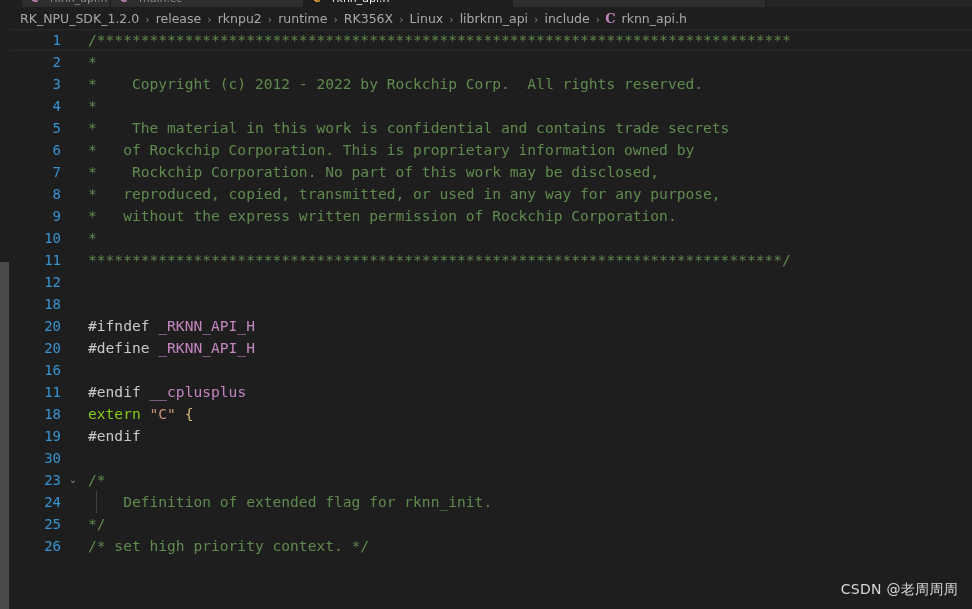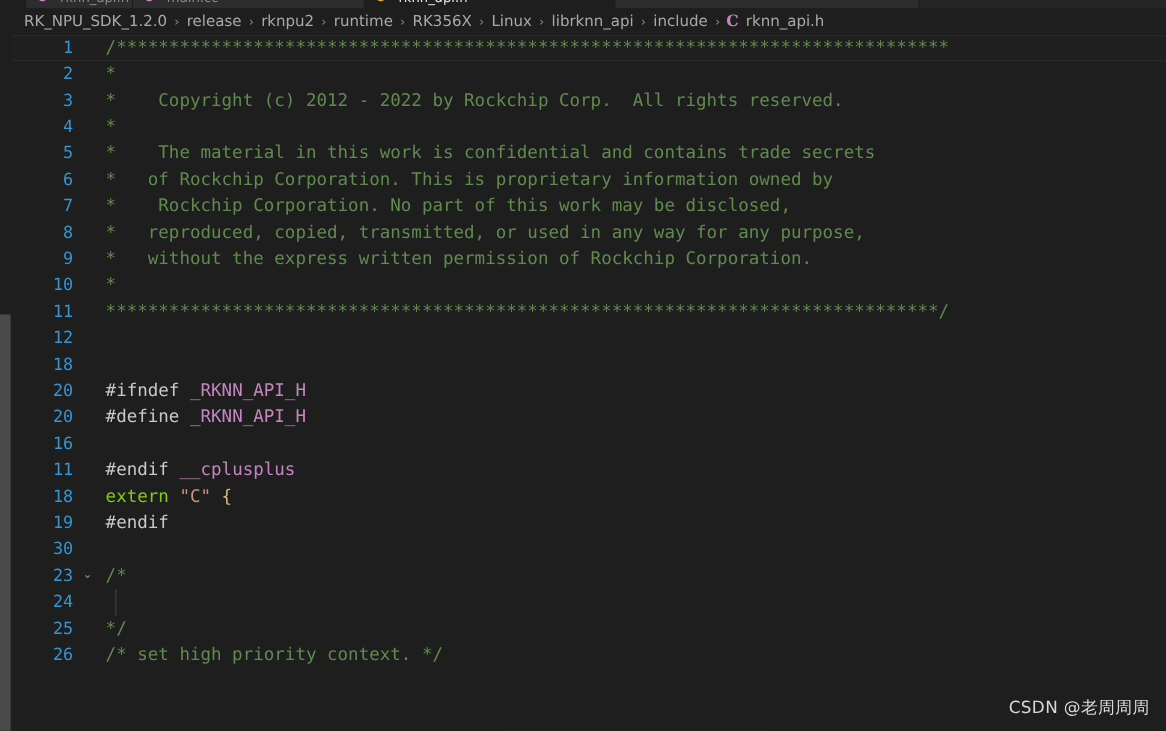--- a/index.html
+++ b/index.html
@@ -273,21 +273,21 @@
         <div class="row"><span class="lnum">12</span><span class="code"></span></div>
         <div class="row"><span class="lnum">18</span><span class="code"></span></div>
         <div class="row"><span class="lnum">20</span><span class="code"><span class="t-directive">#ifndef </span><span class="t-macro">_RKNN_API_H</span></span></div>
         <div class="row"><span class="lnum">20</span><span class="code"><span class="t-directive">#define </span><span class="t-macro">_RKNN_API_H</span></span></div>
         <div class="row"><span class="lnum">16</span><span class="code"></span></div>
         <div class="row"><span class="lnum">11</span><span class="code"><span class="t-directive">#endif </span><span class="t-macro">__cplusplus</span></span></div>
         <div class="row"><span class="lnum">18</span><span class="code"><span class="t-keyword">extern </span><span class="t-string">"C"</span><span class="t-directive"> </span><span class="t-brace">{</span></span></div>
         <div class="row"><span class="lnum">19</span><span class="code"><span class="t-directive">#endif</span></span></div>
         <div class="row"><span class="lnum">30</span><span class="code"></span></div>
         <div class="row"><span class="lnum">23</span><span class="fold">⌄</span><span class="code"><span class="t-comment">/*</span></span></div>
-        <div class="row"><span class="lnum">24</span><span class="indent-guide"></span></div>
+        <div class="row"><span class="lnum">24</span><span class="indent-guide"></span><span class="code"><span class="t-comment">    Definition of extended flag for rknn_init.</span></span></div>
         <div class="row"><span class="lnum">25</span><span class="code"><span class="t-comment">*/</span></span></div>
         <div class="row"><span class="lnum">26</span><span class="code"><span class="t-comment">/* set high priority context. */</span></span></div>
       </div>
   </div>
 
   <div class="watermark">CSDN @老周周周</div>
 
 </div>
 
 </body></html>

